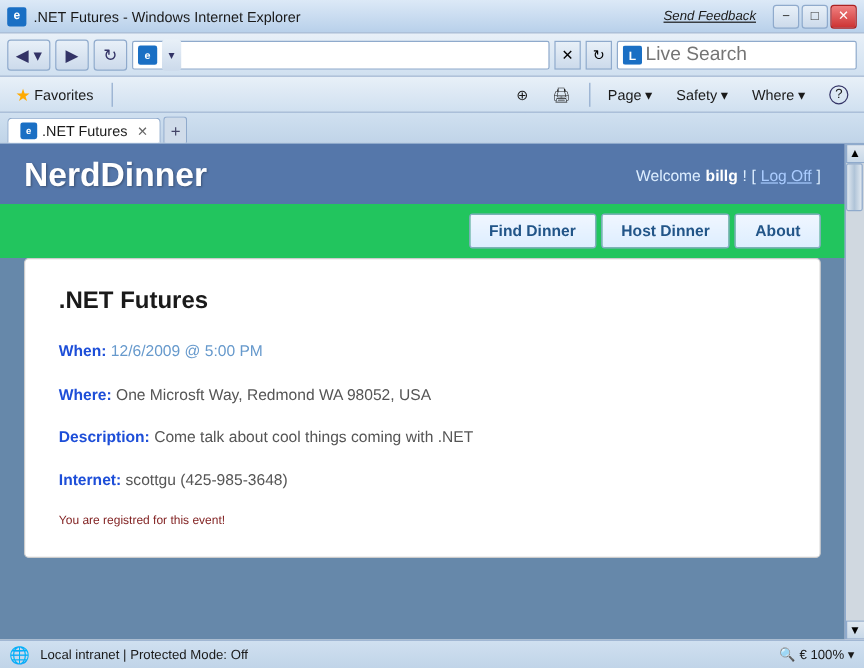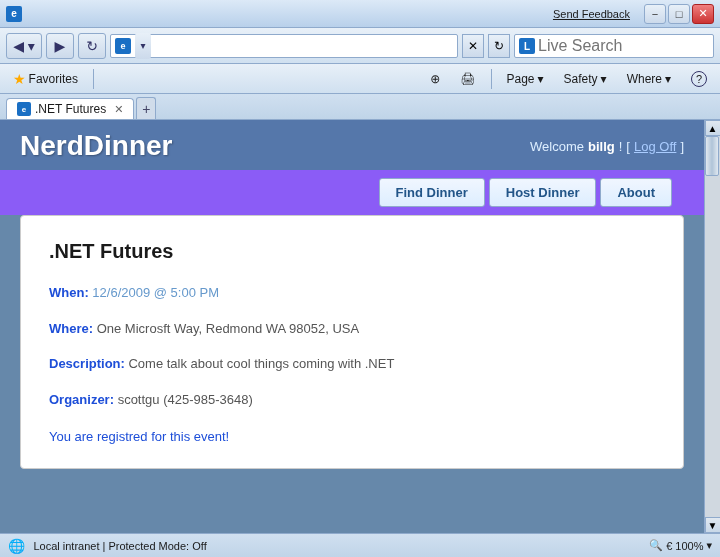--- a/index.html
+++ b/index.html
@@ -36,21 +36,21 @@
       width: 22px; height: 20px;
       border: 1px solid #8faacc;
       border-radius: 3px;
       display: flex; align-items: center; justify-content: center;
       font-size: 11px;
       cursor: pointer;
       background: linear-gradient(to bottom, #e8f0f8, #ccdaeb);
       color: #333;
     }
     .title-btn.close-btn { background: linear-gradient(to bottom, #f08080, #cc3333); color: white; border-color: #aa2222; }
-    .send-feedback { font-size: 11px; color: #1a1a1a; margin-right: 8px; text-decoration: underline; cursor: pointer; }
+    .send-feedback { font-size: 11px; color: #1a1a1a; margin-right: 8px; text-decoration: underline; cursor: pointer; font-style: italic; }
 
     
     .address-bar {
       background: linear-gradient(to bottom, #e8f0f8, #d0e0f0);
       height: 36px;
       display: flex;
       align-items: center;
       padding: 0 6px;
       gap: 4px;
       border-bottom: 1px solid #8faacc;
@@ -208,22 +208,22 @@
     .nd-welcome {
       color: #ddeeff;
       font-size: 13px;
       display: flex; align-items: center; gap: 4px;
     }
     .nd-welcome .username { font-weight: bold; color: white; }
     .nd-welcome .logoff { color: #aaccff; text-decoration: underline; cursor: pointer; }
 
     
     .nd-nav {
-      background: #8b5cf6;
-      padding: 8px 32px;
+      background: #22c55e;
+      padding: 8px 20px;
       display: flex;
       justify-content: flex-end;
       gap: 4px;
     }
     .nd-nav-btn {
       padding: 6px 16px;
       background: linear-gradient(to bottom, #f0f6ff, #ddeeff);
       border: 1px solid #8faacc;
       border-radius: 3px;
       color: #225588;
@@ -255,24 +255,24 @@
     }
     .detail-label {
       font-weight: bold;
       color: #1d4ed8;
     }
     .detail-value {
       color: #555;
     }
     .detail-value.date { color: #6699cc; }
     .registered-msg {
-      color: #1d4ed8;
+      color: #7f1d1d;
       font-weight: normal;
       margin-top: 20px;
-      font-size: 13px;
+      font-size: 10px;
     }
 
     
     .status-bar {
       height: 24px;
       background: linear-gradient(to bottom, #d0e0f0, #c0d4e8);
       border-top: 1px solid #8faacc;
       display: flex;
       align-items: center;
       padding: 0 8px;
@@ -284,20 +284,21 @@
       margin-left: auto;
       display: flex; align-items: center; gap: 3px;
     }
   </style>
 </head>
 <body>
 
 <div class="title-bar">
   <div class="title-bar-left">
     <div class="title-bar-icon">e</div>
+    <span>.NET Futures - Windows Internet Explorer</span>
   </div>
   <div style="display:flex; align-items:center; gap:6px;">
     <span class="send-feedback">Send Feedback</span>
     <div class="title-bar-controls">
       <div class="title-btn">−</div>
       <div class="title-btn">□</div>
       <div class="title-btn close-btn">✕</div>
     </div>
   </div>
 </div>
@@ -397,21 +398,21 @@
         <span class="detail-label">Where:</span>
         <span class="detail-value">One Microsft Way, Redmond WA 98052, USA</span>
       </div>
 
       <div class="detail-row">
         <span class="detail-label">Description:</span>
         <span class="detail-value">Come talk about cool things coming with .NET</span>
       </div>
 
       <div class="detail-row">
-        <span class="detail-label">Organizer:</span>
+        <span class="detail-label">Internet:</span>
         <span class="detail-value">scottgu (425-985-3648)</span>
       </div>
 
       <div class="registered-msg">You are registred for this event!</div>
     </div>
   </div>
 
   <div class="scrollbar">
     <div class="scroll-btn">▲</div>
     <div class="scroll-track">

